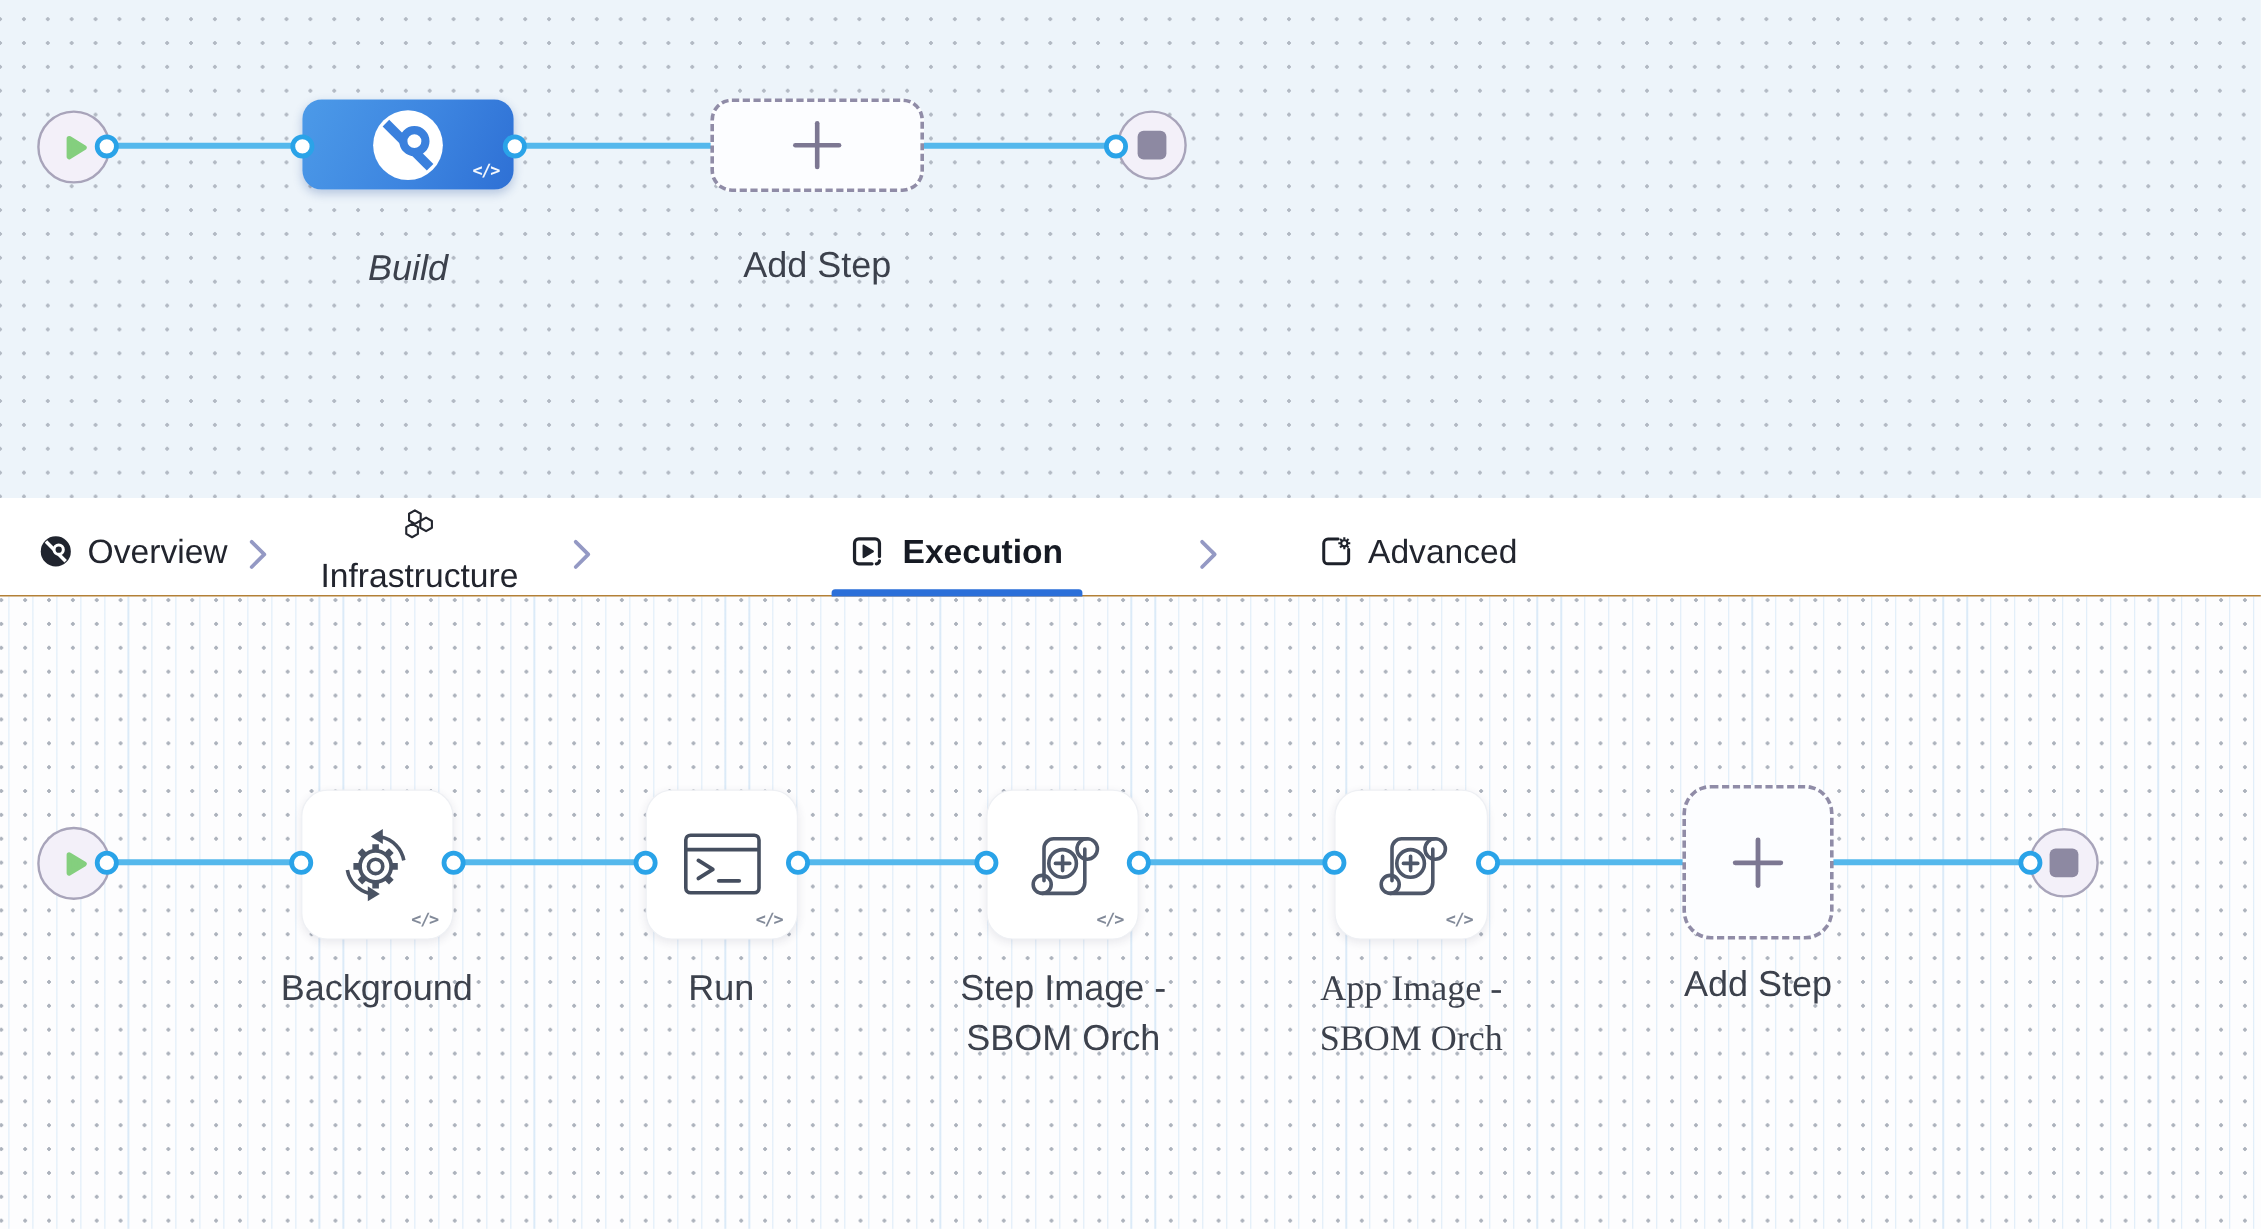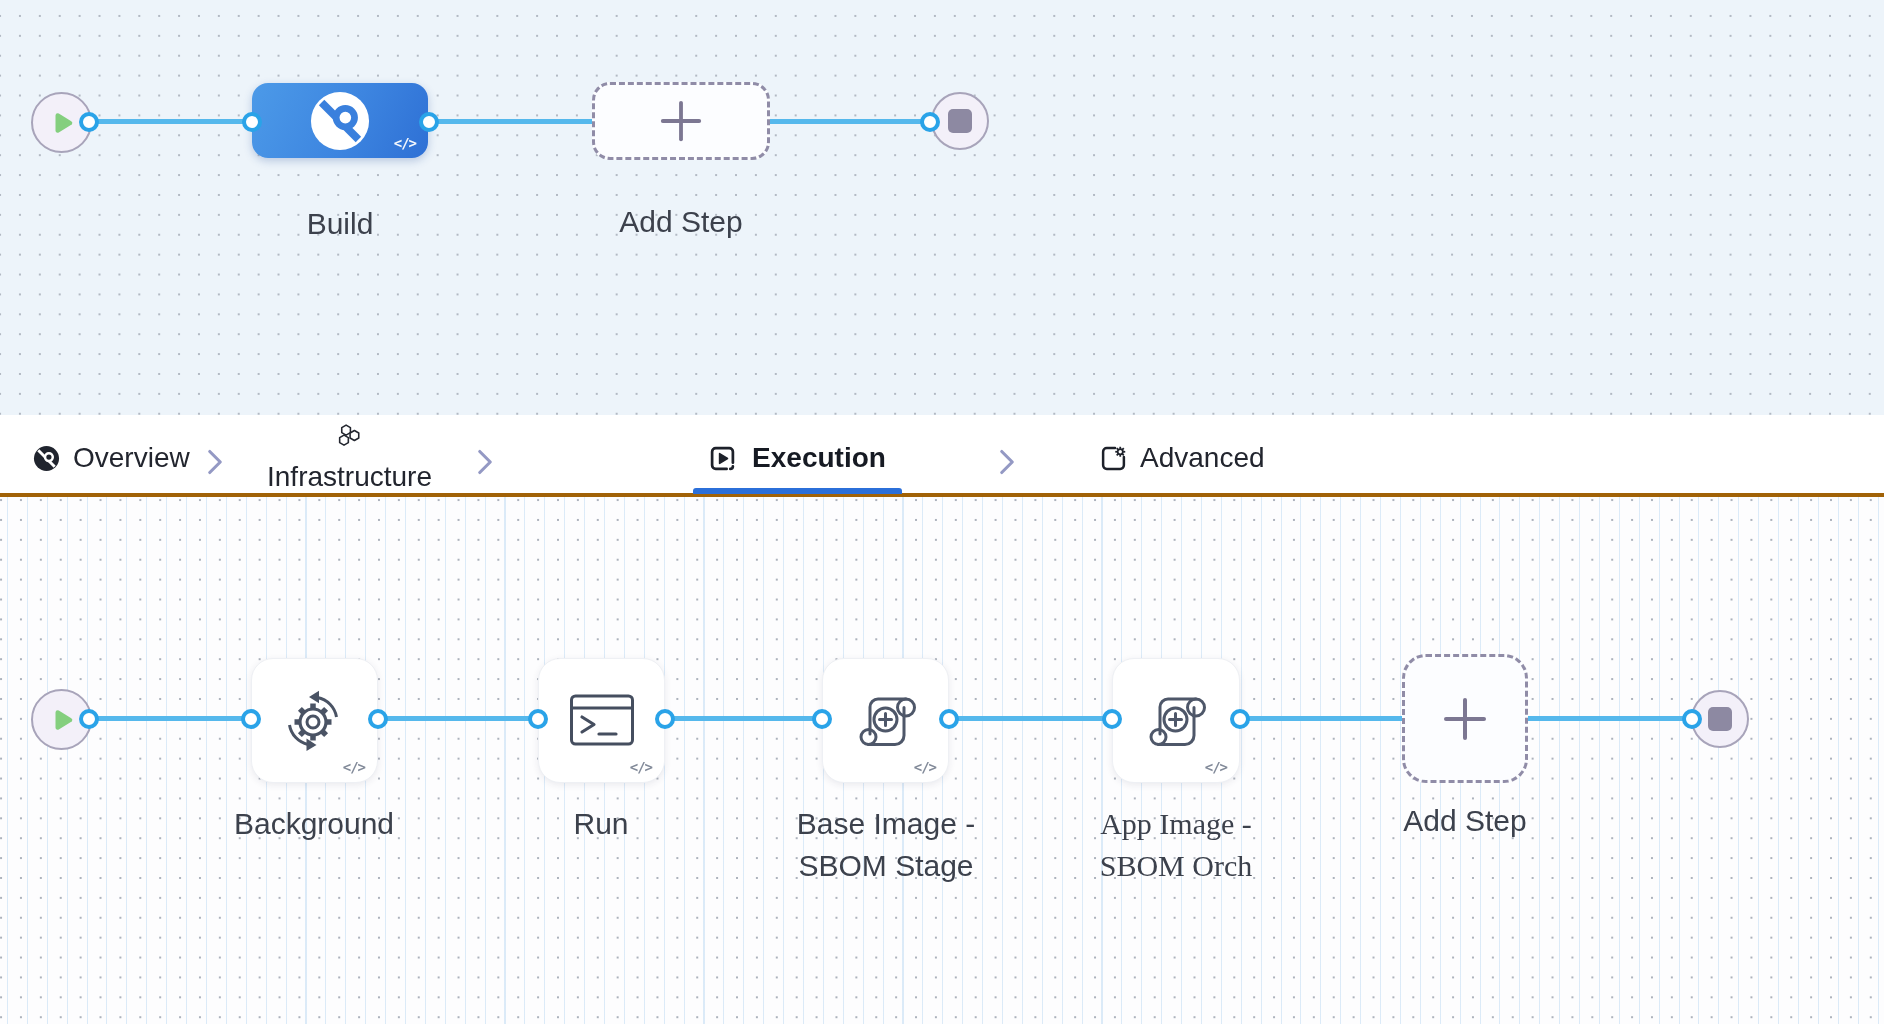--- a/index.html
+++ b/index.html
@@ -46,21 +46,21 @@
         border-radius:22px;z-index:3;box-shadow:0 2px 7px rgba(40,47,80,.09);
         display:flex;align-items:center;justify-content:center;box-sizing:border-box;}
   .code-badge{position:absolute;right:12px;bottom:7px;font-family:"DejaVu Sans Mono",monospace;
         font-size:14px;font-weight:bold;letter-spacing:-1px;}
   .code-badge.light{color:rgba(255,255,255,.95);}
   .code-badge.dark{color:#828a99;}
   .node-label{position:absolute;text-align:center;font-size:30px;line-height:42px;color:#3c414c;z-index:2;}
 
   
   .tabbar{position:absolute;left:0;top:415px;width:1884px;height:82px;background:#fff;
-        border-bottom:4px solid #a16207;z-index:10;box-sizing:border-box;}
+        border-bottom:1px solid #a16207;z-index:10;box-sizing:border-box;}
   .tab{position:absolute;top:0;height:100%;display:flex;align-items:center;gap:13px;
         padding-top:8px;box-sizing:border-box;font-size:28px;color:#22252e;cursor:pointer;}
   .tab.active{font-weight:700;color:#161a23;justify-content:center;gap:16px;}
   .tab-underline{position:absolute;left:0;right:0;bottom:-1px;height:6px;background:#2b6fd9;
         border-radius:3px 3px 0 0;}
   .crumb-chevron{position:absolute;top:33px;}
 </style>
 </head>
 <body>
 
@@ -93,21 +93,21 @@
 
     <div class="node-circle end" style="left:931px;top:92px;">
       <span class="stop-square"></span>
     </div>
 
     <div class="port" style="left:89px;top:122px;"></div>
     <div class="port" style="left:252px;top:122px;"></div>
     <div class="port" style="left:429px;top:122px;"></div>
     <div class="port" style="left:930px;top:122px;"></div>
 
-    <div class="node-label" style="left:240px;top:203px;width:200px;">Build</div>
+    <div class="node-label" style="left:240px;top:203px;width:200px;font-style:italic;">Build</div>
     <div class="node-label" style="left:581px;top:201px;width:200px;">Add Step</div>
   </section>
 
   <nav class="tabbar">
 
     <div class="tab" style="left:33px;">
       <svg width="27" height="27" viewBox="0 0 28 28">
         <circle cx="14" cy="14" r="13" fill="#20242e"></circle>
         <line x1="5.5" y1="5.5" x2="22.5" y2="22.5" stroke="#fff" stroke-width="3"></line>
         <circle cx="16.5" cy="12.5" r="4" fill="#20242e" stroke="#fff" stroke-width="2.6"></circle>
@@ -257,17 +257,17 @@
     <div class="port" style="left:538px;top:222px;"></div>
     <div class="port" style="left:665px;top:222px;"></div>
     <div class="port" style="left:822px;top:222px;"></div>
     <div class="port" style="left:949px;top:222px;"></div>
     <div class="port" style="left:1112px;top:222px;"></div>
     <div class="port" style="left:1240px;top:222px;"></div>
     <div class="port" style="left:1692px;top:222px;"></div>
 
     <div class="node-label" style="left:214px;top:306px;width:200px;">Background</div>
     <div class="node-label" style="left:501px;top:306px;width:200px;">Run</div>
-    <div class="node-label" style="left:776px;top:306px;width:220px;">Base Image - SBOM Stage</div>
+    <div class="node-label" style="left:776px;top:306px;width:220px;">Step Image - SBOM Orch</div>
     <div class="node-label" style="left:1066px;top:306px;width:220px;font-family:Liberation Serif, serif;">App Image - SBOM Orch</div>
     <div class="node-label" style="left:1365px;top:303px;width:200px;">Add Step</div>
   </section>
 </div>
 
 </body></html>

